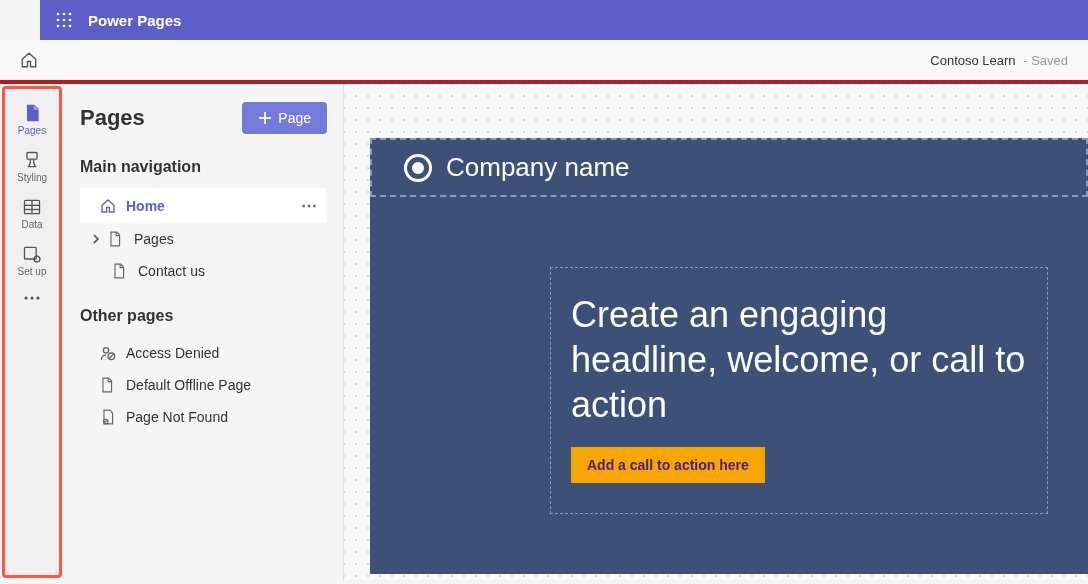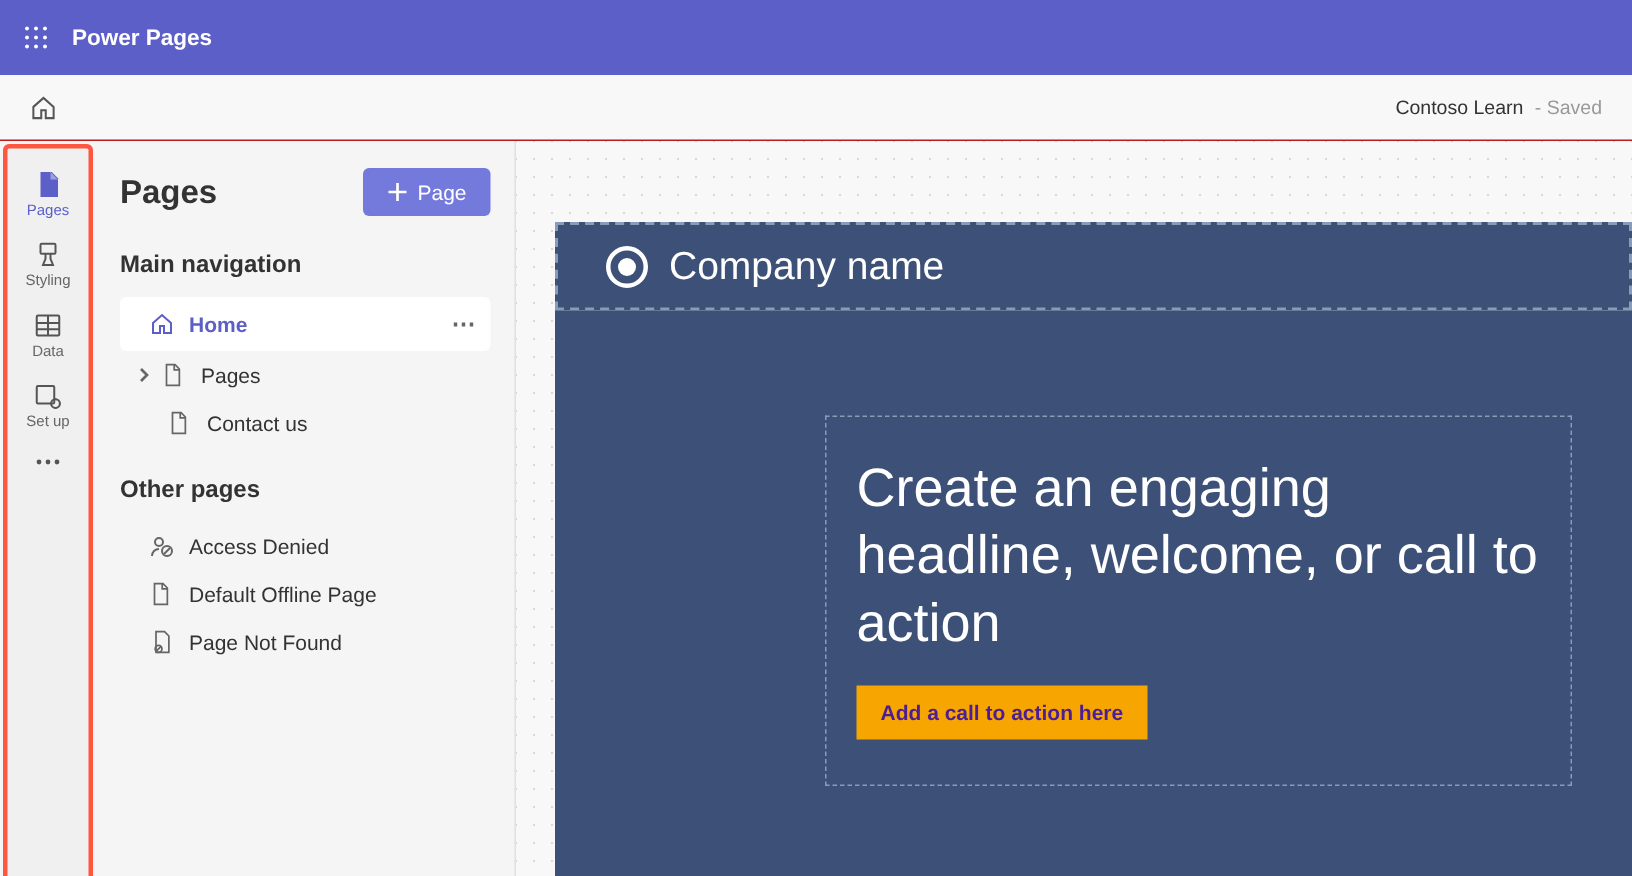--- a/index.html
+++ b/index.html
@@ -1,22 +1,22 @@
 <!DOCTYPE html>
 <html><head>
   <meta charset="utf-8">
   <style>
     * { margin: 0; padding: 0; box-sizing: border-box; font-family: 'Segoe UI', Tahoma, sans-serif; }
     body { width: 1088px; height: 584px; background: #f5f5f5; overflow: hidden; }
     
-    .top-bar { height: 50px; background: #5b5fc7; display: flex; align-items: center; padding: 0 16px; }
+    .top-bar { height: 40px; background: #5b5fc7; display: flex; align-items: center; padding: 0 16px; margin-left: 40px; }
     .waffle { color: white; margin-right: 16px; display: flex; align-items: center; }
     .brand { color: white; font-size: 15px; font-weight: 600; }
     
-    .secondary-bar { height: 44px; background: #f8f8f8; border-bottom: 1px solid #b91c1c; display: flex; align-items: center; padding: 0 20px; justify-content: space-between; text-align: center; }
+    .secondary-bar { height: 44px; background: #f8f8f8; border-bottom: 4px solid #b91c1c; display: flex; align-items: center; padding: 0 20px; justify-content: space-between; text-align: center; }
     .home-btn { color: #555; display: flex; align-items: center; }
     .status-area { font-size: 13px; color: #333; display: flex; align-items: center; }
     .status-saved { color: #999; margin-left: 4px; }
     
     .body-area { display: flex; height: calc(584px - 88px); }
     
     .rail { width: 60px; background: #f0f0f0; display: flex; flex-direction: column; align-items: center; padding-top: 6px; border: 3px solid #ff5640; border-radius: 4px; margin: 2px; }
     .rail-item { width: 48px; display: flex; flex-direction: column; align-items: center; padding: 8px 0 6px 0; cursor: pointer; border-radius: 4px; }
     .rail-item.active .rail-icon { color: #5b5fc7; }
     .rail-item.active .rail-label { color: #5b5fc7; }

